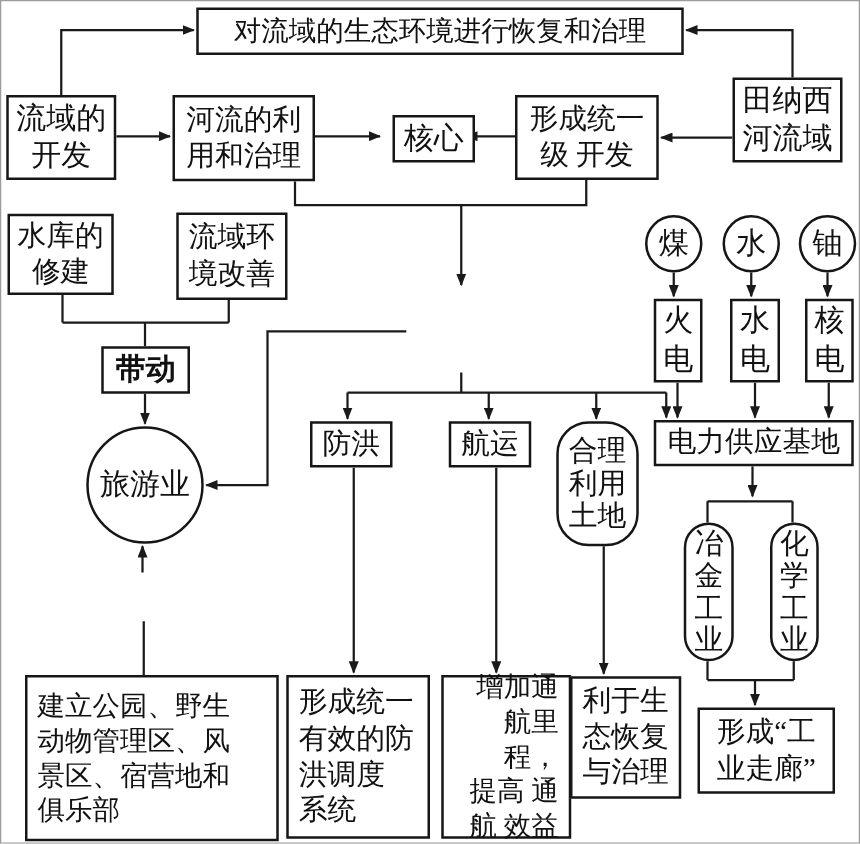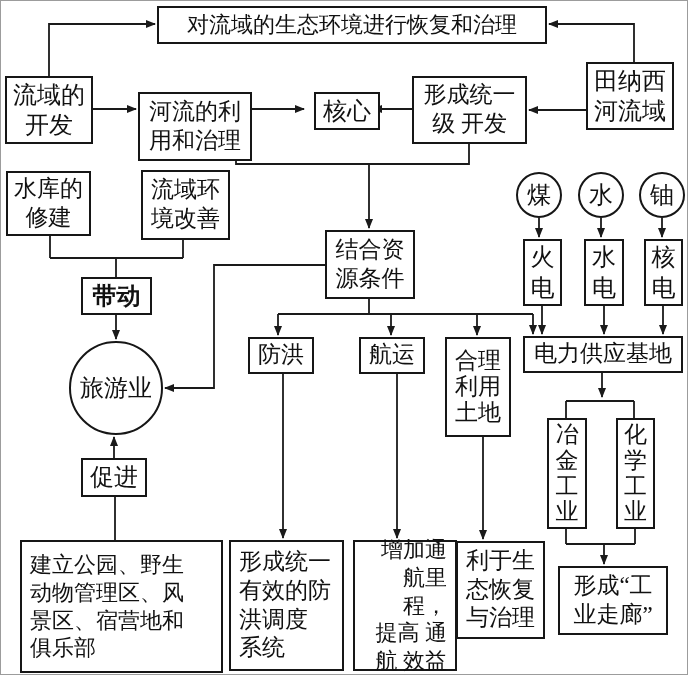--- a/index.html
+++ b/index.html
@@ -15,21 +15,21 @@
   #wires{position:absolute;left:0;top:0;}
   .node{
     position:absolute;box-sizing:border-box;
     background:#ffffff;border:2px solid #161616;
     display:flex;align-items:center;justify-content:center;
     text-align:center;white-space:pre-line;
     font-size:23px;line-height:1.26;color:#111;
   }
   .circle{border-radius:50%;}
   .left{justify-content:flex-start;text-align:left;padding:2px 8px;}
-  .tight{line-height:1.13;}
+  .tight{line-height:1.13;border-radius:26px;}
   .small{font-size:22px;}
   .big{font-size:24px;}
 </style>
 </head>
 <body>
 
 <div id="canvas">
 
   <svg id="wires" width="688" height="675" viewBox="0 0 688 675">
     <defs>
@@ -118,45 +118,42 @@
           <path d="M482,436 V538" marker-end="url(#ah)"></path>
         </g>
     </g>
   </svg>
 
   <div class="node small" style="left:156px;top:5px;width:390px;height:38px;">对流域的生态环境进行恢复和治理</div>
 
   <div class="node big" style="left:4px;top:75px;width:88px;height:68px;">流域的
 开发</div>
 
-  <div class="node" style="left:137px;top:91px;width:114px;height:69px;">河流的利
+  <div class="node" style="left:137px;top:75px;width:114px;height:69px;">河流的利
 用和治理</div>
 
   <div class="node big" style="left:313px;top:91px;width:66px;height:38px;">核心</div>
 
   <div class="node" style="left:411px;top:75px;width:115px;height:68px;">形成统一
 级 开发</div>
 
   <div class="node big" style="left:585px;top:61px;width:88px;height:68px;">田纳西
 河流域</div>
 
   <div class="node" style="left:5px;top:170px;width:85px;height:65px;">水库的
 修建</div>
 
   <div class="node" style="left:140px;top:169px;width:89px;height:70px;">流域环
 境改善</div>
 
   <div class="node big" style="left:80px;top:276px;width:71px;height:38px;font-weight:bold;">带动</div>
 
   <div class="node circle big" style="left:68px;top:340px;width:94px;height:94px;">旅游业</div>
 
-  <div class="node big" style="left:80px;top:457px;width:66px;height:39px;">促进</div>
-
-  <div class="node" style="left:324px;top:229px;width:90px;height:69px;">结合资
-源条件</div>
+
 
   <div class="node" style="left:247px;top:336px;width:66px;height:37px;">防洪</div>
 
   <div class="node" style="left:358px;top:336px;width:66px;height:37px;">航运</div>
 
   <div class="node tight" style="left:444px;top:336px;width:66px;height:100px;">合理
 利用
 土地</div>
 
   <div class="node circle big" style="left:515px;top:171px;width:46px;height:46px;">煤</div>

